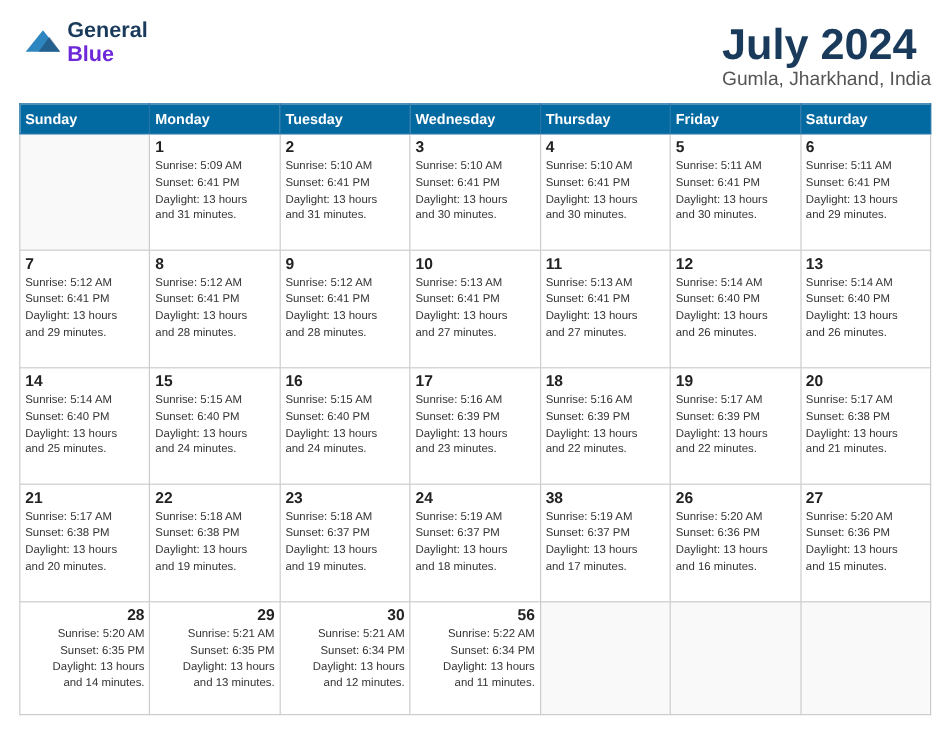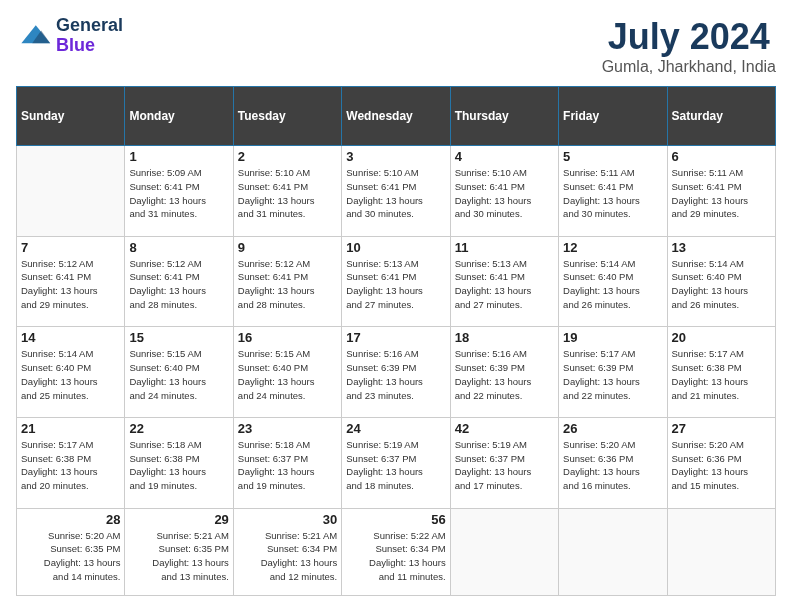--- a/index.html
+++ b/index.html
@@ -32,42 +32,42 @@
       font-size: 18px;
       font-weight: bold;
       color: #1a3a5c;
       line-height: 1.1;
     }
     .logo-icon {
       width: 36px;
       height: 36px;
     }
     .title-block {
-      text-align: center;
+      text-align: left;
     }
     .main-title {
       font-size: 36px;
       font-weight: bold;
       color: #1a3a5c;
     }
     .subtitle {
       font-size: 16px;
       color: #555;
     }
     .calendar {
       width: 100%;
       border-collapse: collapse;
       flex: 1;
     }
     .calendar th {
-      background: #404040;
+      background: #0369a1;
       color: #fff;
       font-size: 12px;
       font-weight: bold;
-      padding: 22px 4px;
+      padding: 5px 4px;
       text-align: left;
       border: 1px solid #2575a8;
     }
     .calendar td {
       border: 1px solid #ccc;
       vertical-align: top;
       padding: 3px 4px;
       width: calc(100% / 7);
       height: 82px;
       font-size: 10px;
@@ -226,21 +226,21 @@
           </td>
           <td>
             <span class="day-number">23</span>
             <div class="day-info">Sunrise: 5:18 AM<br>Sunset: 6:37 PM<br>Daylight: 13 hours<br>and 19 minutes.</div>
           </td>
           <td>
             <span class="day-number">24</span>
             <div class="day-info">Sunrise: 5:19 AM<br>Sunset: 6:37 PM<br>Daylight: 13 hours<br>and 18 minutes.</div>
           </td>
           <td>
-            <span class="day-number">42</span>
+            <span class="day-number">38</span>
             <div class="day-info">Sunrise: 5:19 AM<br>Sunset: 6:37 PM<br>Daylight: 13 hours<br>and 17 minutes.</div>
           </td>
           <td>
             <span class="day-number">26</span>
             <div class="day-info">Sunrise: 5:20 AM<br>Sunset: 6:36 PM<br>Daylight: 13 hours<br>and 16 minutes.</div>
           </td>
           <td>
             <span class="day-number">27</span>
             <div class="day-info">Sunrise: 5:20 AM<br>Sunset: 6:36 PM<br>Daylight: 13 hours<br>and 15 minutes.</div>
           </td>

